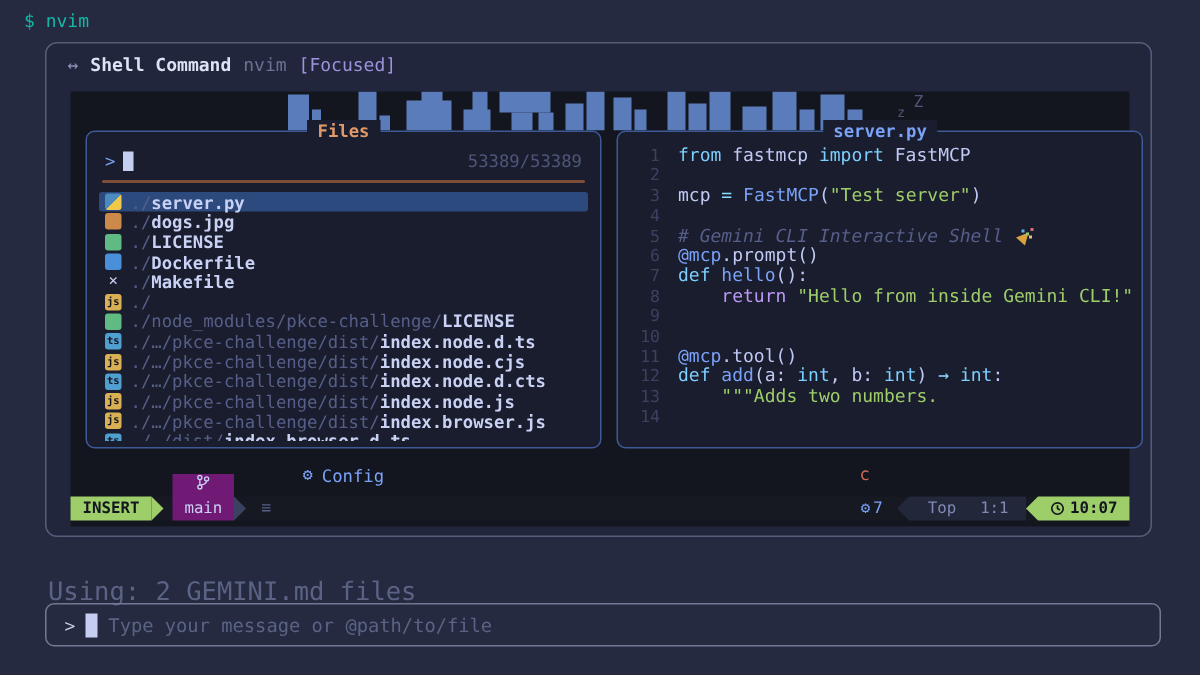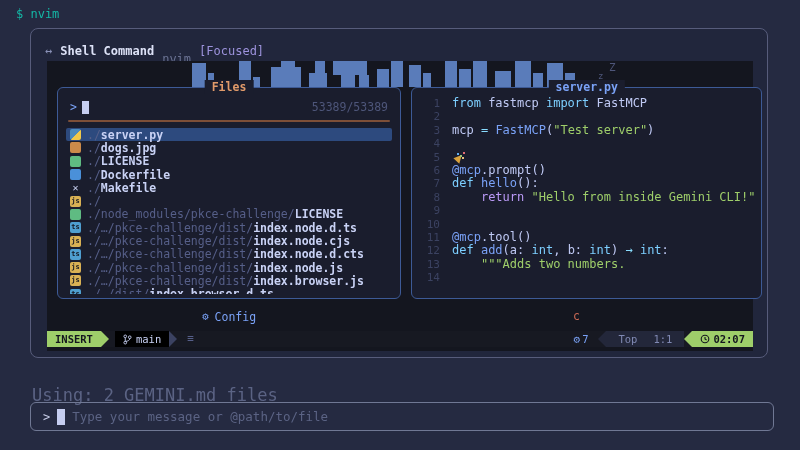--- a/index.html
+++ b/index.html
@@ -13,21 +13,21 @@
   
   .term-line { position:absolute; left:16px; top:7px; font-size:12px; color:#14b8a6; }
   
   .shell-box {
     position:absolute; left:30px; top:28px; width:738px; height:330px;
     border:1px solid #575c7b; border-radius:8px; background:#21263c;
   }
   .shell-header { position:absolute; left:14px; top:7px; font-size:12px; display:flex; gap:8px; align-items:center; }
   .hdr-icon { color:#8b92b8; font-size:12px; }
   .hdr-title { color:#dde2f7; font-weight:bold; }
-  .hdr-sub { color:#6a7293;margin-top:16px; }
+  .hdr-sub { color:#6a7293; }
   .hdr-badge { color:#9d93dd; }
   
   .nvim {
     position:absolute; left:16px; top:32px; width:706px; height:290px;
     background:#14161f; display:flex; flex-direction:column; padding-bottom:4px;
   }
   .logo { position:relative; height:26px; margin:0 10px; overflow:hidden; flex:none; }
   .lblk { position:absolute; background:#5a7cba; }
   .logo-z1 { position:absolute; left:552px; top:0; font-size:11px; color:#4e567a; }
   .logo-z2 { position:absolute; left:541px; top:10px; font-size:9px; color:#4e567a; }
@@ -67,21 +67,21 @@
   .under-left { width:344px; flex:none; text-align:center; }
   .under-right { flex:1; text-align:center; }
   .config { display:inline-flex; gap:6px; align-items:center; color:#7aa2f7; font-size:11.5px; cursor:pointer; }
   .config .gear { font-size:11px; }
   .hint-c { color:#cc6a55; font-size:11.5px; }
   
   .statusline { height:16px; flex:none; background:#171922; display:flex; align-items:flex-end; font-size:10.5px; line-height:16px; }
   .seg { display:flex; align-items:center; padding:0 8px; white-space:nowrap; }
   .seg-mode { background:#9ece6a; color:#14161f; font-weight:bold; }
   .arr-r { width:0; height:0; border-top:8px solid transparent; border-bottom:8px solid transparent; border-left:8px solid #9ece6a; }
-  .seg-git { background:#000000; color:#c9d2f5; margin-left:6px; gap:4px; }
+  .seg-git { background:#701a75; color:#c9d2f5; margin-left:6px; gap:4px;flex-direction:column; }
   .arr-r2 { width:0; height:0; border-top:8px solid transparent; border-bottom:8px solid transparent; border-left:8px solid #3b4261; }
   .seg-list { color:#565f89; padding:0 10px; font-size:11px; }
   .sl-spacer { flex:1; }
   .seg-plugins { color:#7aa2f7; gap:2px; padding:0 10px; }
   .arr-l { width:0; height:0; border-top:8px solid transparent; border-bottom:8px solid transparent; border-right:8px solid #23273a; }
   .seg-pos { background:#23273a; color:#8089b3; gap:16px; padding:0 12px; }
   .arr-l2 { width:0; height:0; border-top:8px solid transparent; border-bottom:8px solid transparent; border-right:8px solid #9ece6a; }
   .seg-time { background:#9ece6a; color:#14161f; font-weight:bold; gap:3px; }
   
   .ctx { position:absolute; left:32px; top:385px; font-size:17px; color:#5b6384; }
@@ -159,21 +159,21 @@
           </div>
       </div>
 
       <div class="panel code">
         <span class="panel-title t-blue">server.py</span>
         <div id="clines">
             <div class="cline"><span class="ln">1</span><span class="tk-kw">from</span><span class="tk-pl"> fastmcp </span><span class="tk-kw">import</span><span class="tk-pl"> FastMCP</span></div>
             <div class="cline"><span class="ln">2</span></div>
             <div class="cline"><span class="ln">3</span><span class="tk-pl">mcp </span><span class="tk-op">=</span><span class="tk-pl"> </span><span class="tk-fn">FastMCP</span><span class="tk-pl">(</span><span class="tk-str">"Test server"</span><span class="tk-pl">)</span></div>
             <div class="cline"><span class="ln">4</span></div>
-            <div class="cline"><span class="ln">5</span><span class="party"></span></div>
+            <div class="cline"><span class="ln">5</span><span class="tk-cm"># Gemini CLI Interactive Shell </span><span class="party"></span></div>
             <div class="cline"><span class="ln">6</span><span class="tk-dec">@mcp</span><span class="tk-pl">.prompt()</span></div>
             <div class="cline"><span class="ln">7</span><span class="tk-kw">def </span><span class="tk-fn">hello</span><span class="tk-pl">():</span></div>
             <div class="cline"><span class="ln">8</span><span class="tk-pl">    </span><span class="tk-ret">return </span><span class="tk-str">"Hello from inside Gemini CLI!"</span></div>
             <div class="cline"><span class="ln">9</span></div>
             <div class="cline"><span class="ln">10</span></div>
             <div class="cline"><span class="ln">11</span><span class="tk-dec">@mcp</span><span class="tk-pl">.tool()</span></div>
             <div class="cline"><span class="ln">12</span><span class="tk-kw">def </span><span class="tk-fn">add</span><span class="tk-pl">(a: </span><span class="tk-ty">int</span><span class="tk-pl">, b: </span><span class="tk-ty">int</span><span class="tk-pl">) </span><span class="tk-op">→</span><span class="tk-pl"> </span><span class="tk-ty">int</span><span class="tk-pl">:</span></div>
             <div class="cline"><span class="ln">13</span><span class="tk-pl">    </span><span class="tk-str">"""Adds two numbers.</span></div>
             <div class="cline"><span class="ln">14</span></div>
           </div>
@@ -215,21 +215,21 @@
       <div class="seg seg-pos">
         <span>Top</span>
         <span>1:1</span>
       </div>
       <div class="arr-l2"></div>
       <div class="seg seg-time">
         <svg width="10" height="10" viewBox="0 0 10 10">
           <circle cx="5" cy="5" r="3.8" fill="none" stroke="#14161f" stroke-width="1.1"></circle>
           <path d="M5 2.9V5l1.6 1" fill="none" stroke="#14161f" stroke-width="1.1"></path>
         </svg>
-        <span>02:07</span>
+        <span>10:07</span>
       </div>
     </div>
   </div>
 </div>
 
 <div class="ctx">Using: 2 GEMINI.md files</div>
 
 <div class="input-box">
   <span class="iprompt">&gt;</span>
   <span class="cursor big"></span>

